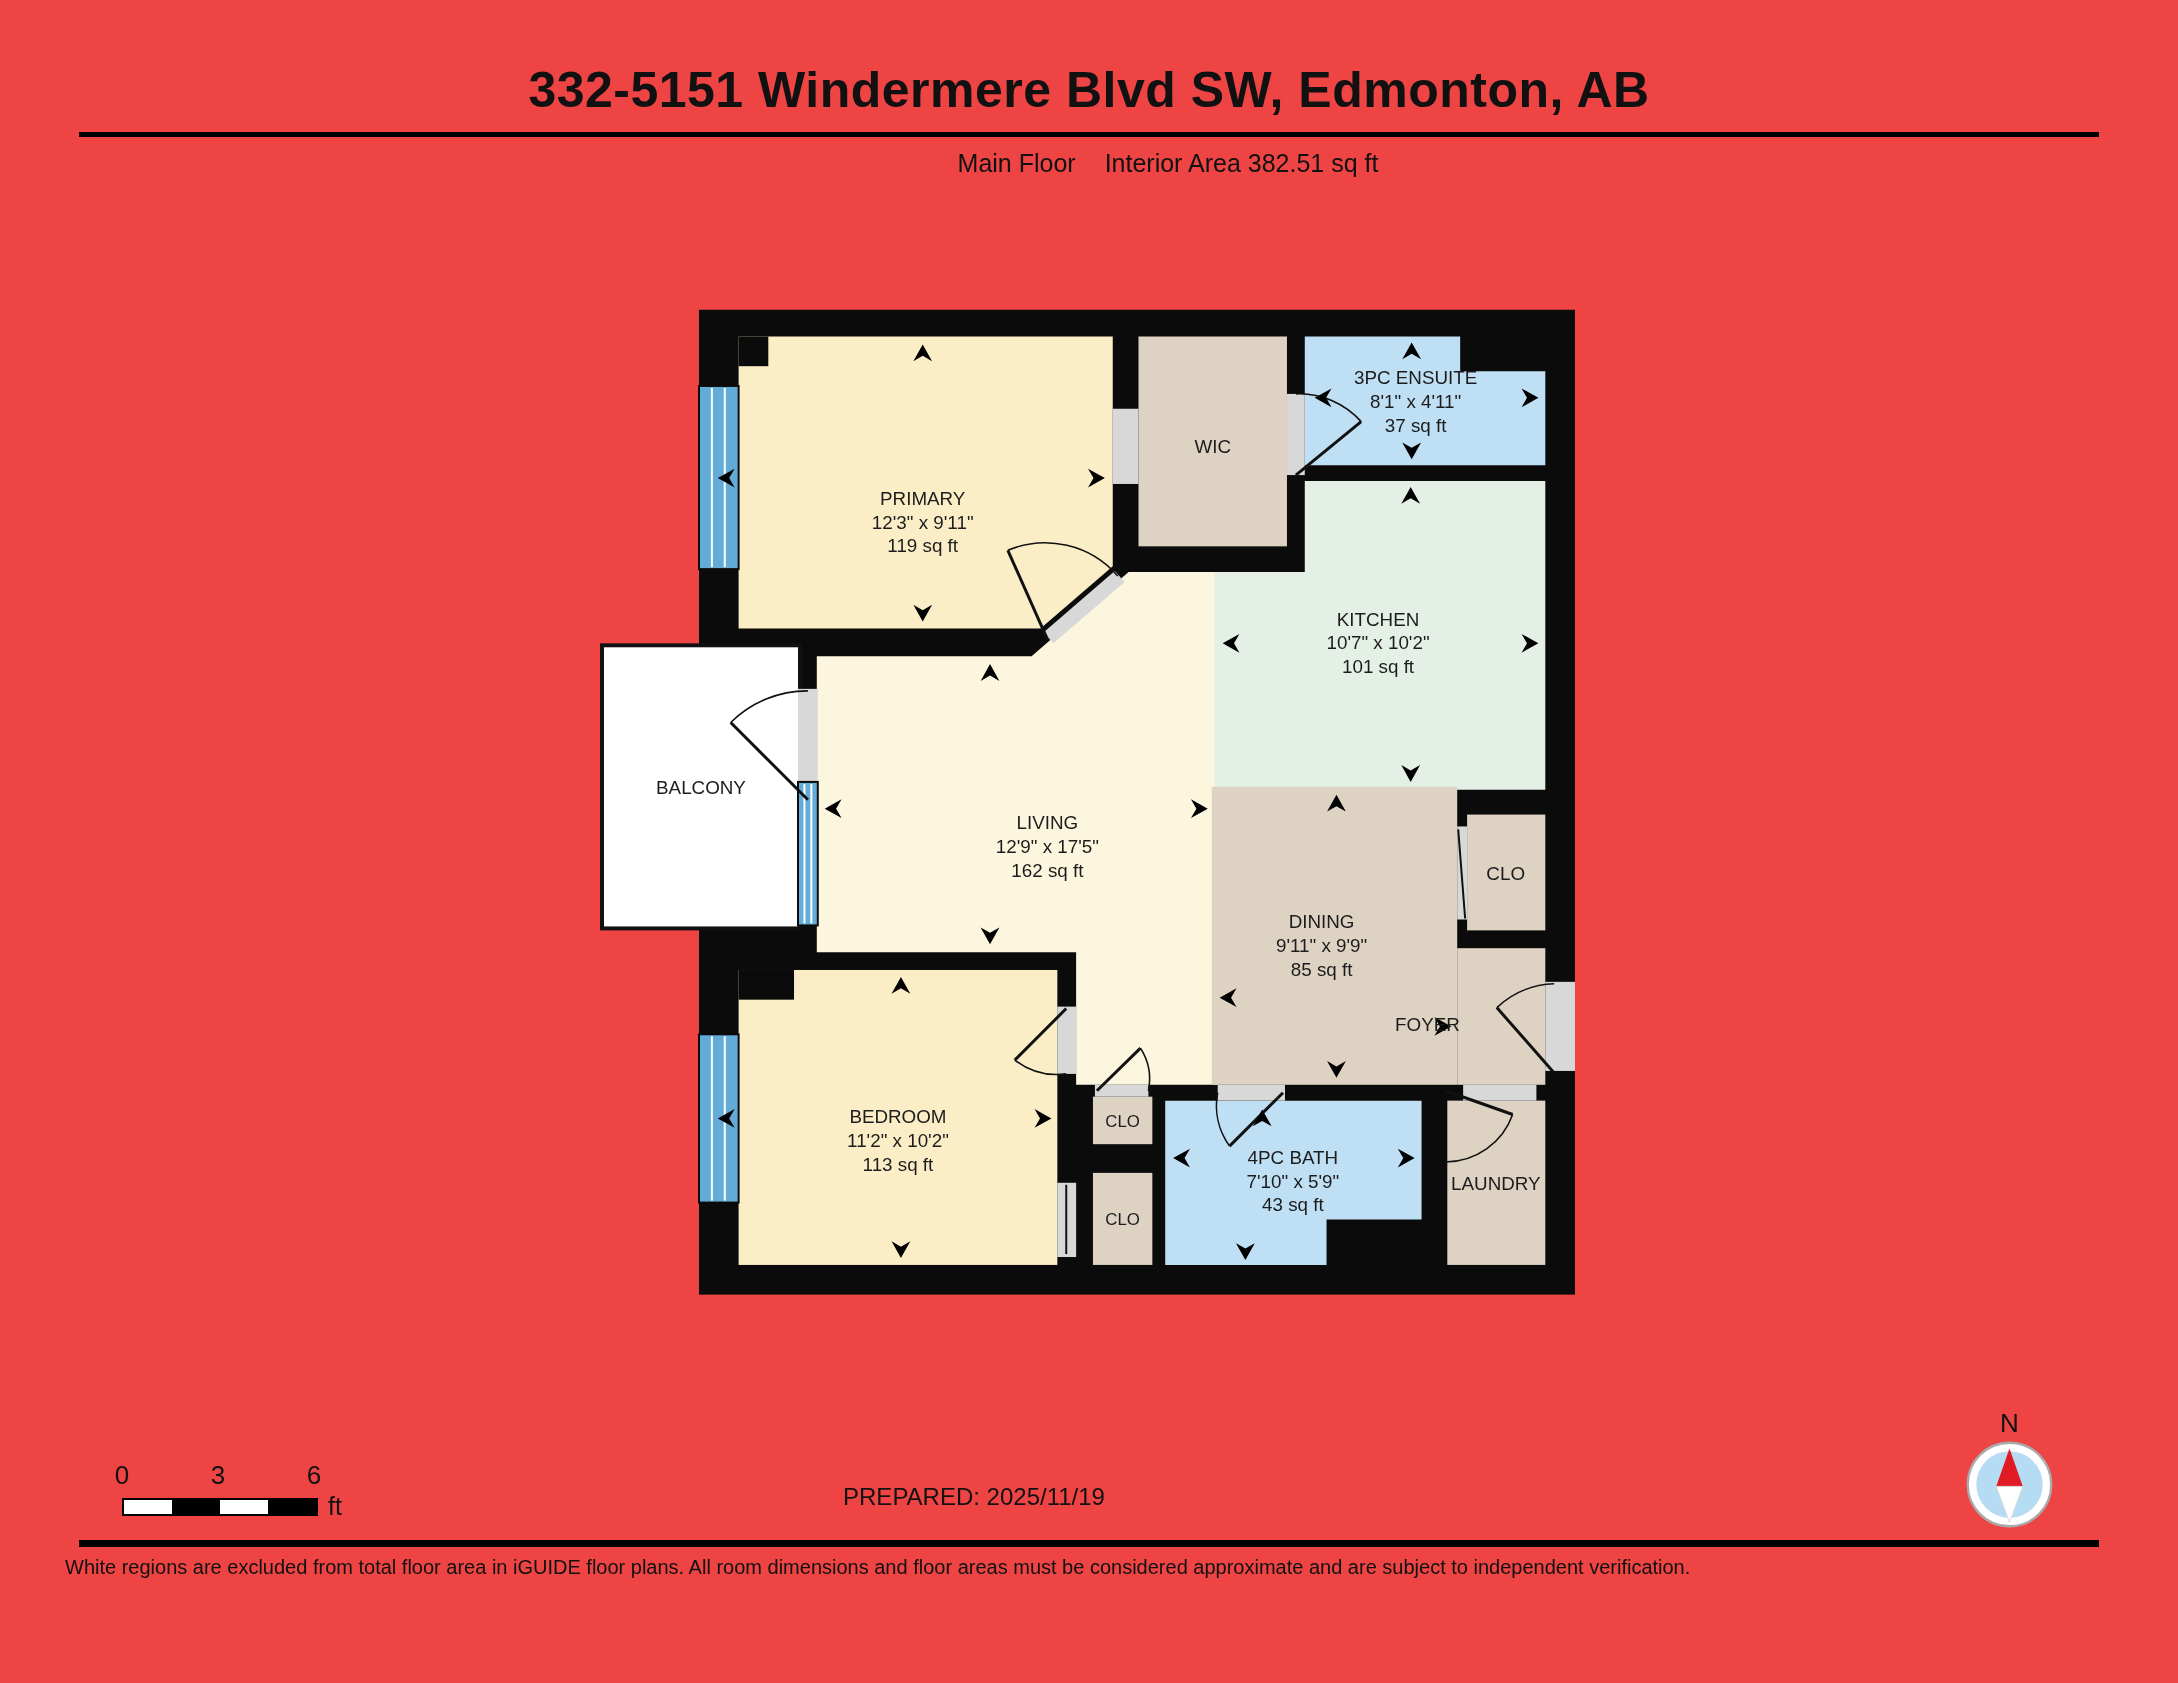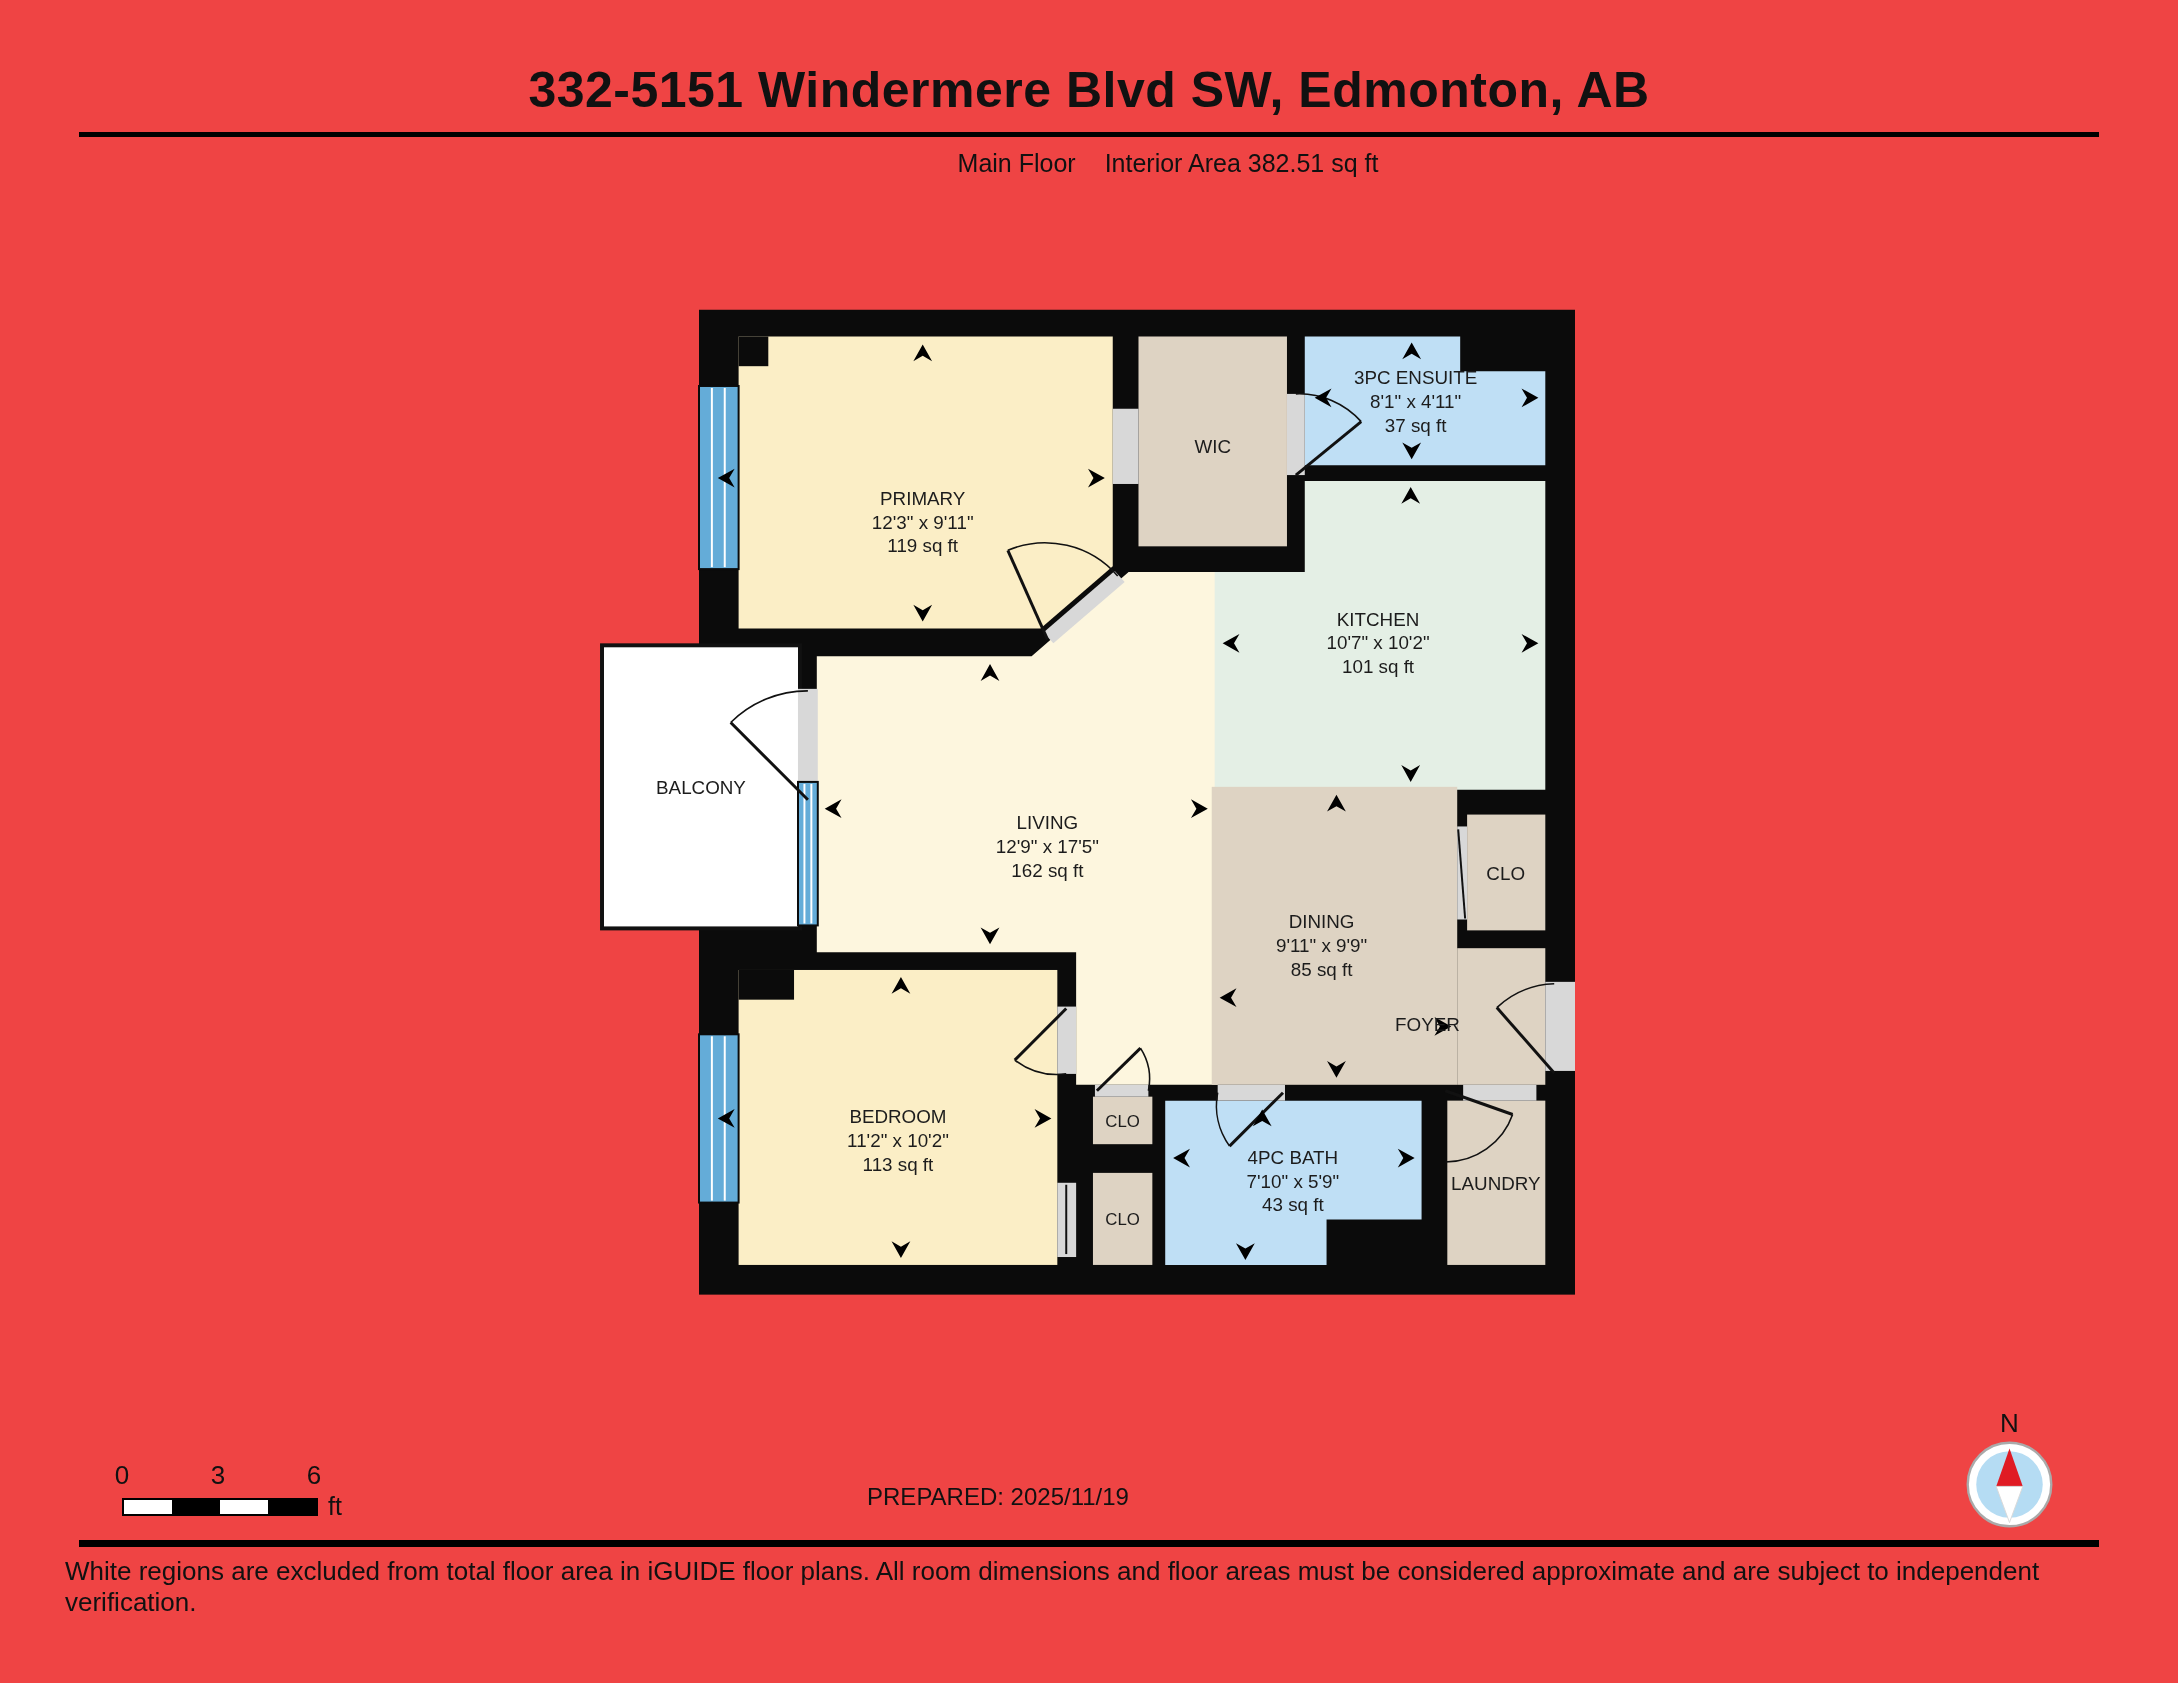--- a/index.html
+++ b/index.html
@@ -15,24 +15,24 @@
   .plan{position:absolute;left:574px;top:287px;width:1030px;height:1069px;}
   .plan text{font-family:"Liberation Sans",sans-serif;fill:#1c1c1c;}
   .room-name,.room-dims,.room-area{font-size:19px;text-anchor:middle;}
   .room-name-sm{font-size:17px;text-anchor:middle;}
   .scalebar{position:absolute;left:104px;top:1460px;width:297px;height:69px;}
   .scalebar .num{position:absolute;top:0;width:40px;text-align:center;font-size:26px;}
   .sb-bar{position:absolute;left:18px;top:38px;width:192px;height:14px;border:2px solid #000;
           display:flex;box-sizing:content-box;}
   .sb-seg{flex:1 1 25%;height:100%;}
   .sb-ft{position:absolute;left:224px;top:32px;font-size:25px;}
-  .prepared{position:absolute;top:1483px;left:0;width:1948px;text-align:center;font-size:24px;padding-left:24px;}
+  .prepared{position:absolute;top:1483px;left:0;width:1948px;text-align:center;font-size:24px;}
   .compass{position:absolute;left:1958px;top:1409px;width:103px;height:135px;text-align:center;}
   .compass-n{font-size:26px;line-height:28px;}
-  .disclaimer{position:absolute;left:65px;top:1556px;width:2039px;font-size:26px;}
+  .disclaimer{position:absolute;left:65px;top:1556px;width:2039px;font-size:20px;}
 </style>
 </head>
 <body>
 
 <div class="page">
 
   <div class="title">332-5151 Windermere Blvd SW, Edmonton, AB</div>
   <div class="rule rule-top"></div>
   <div class="subtitle">
     <span class="floor">Main Floor</span>

